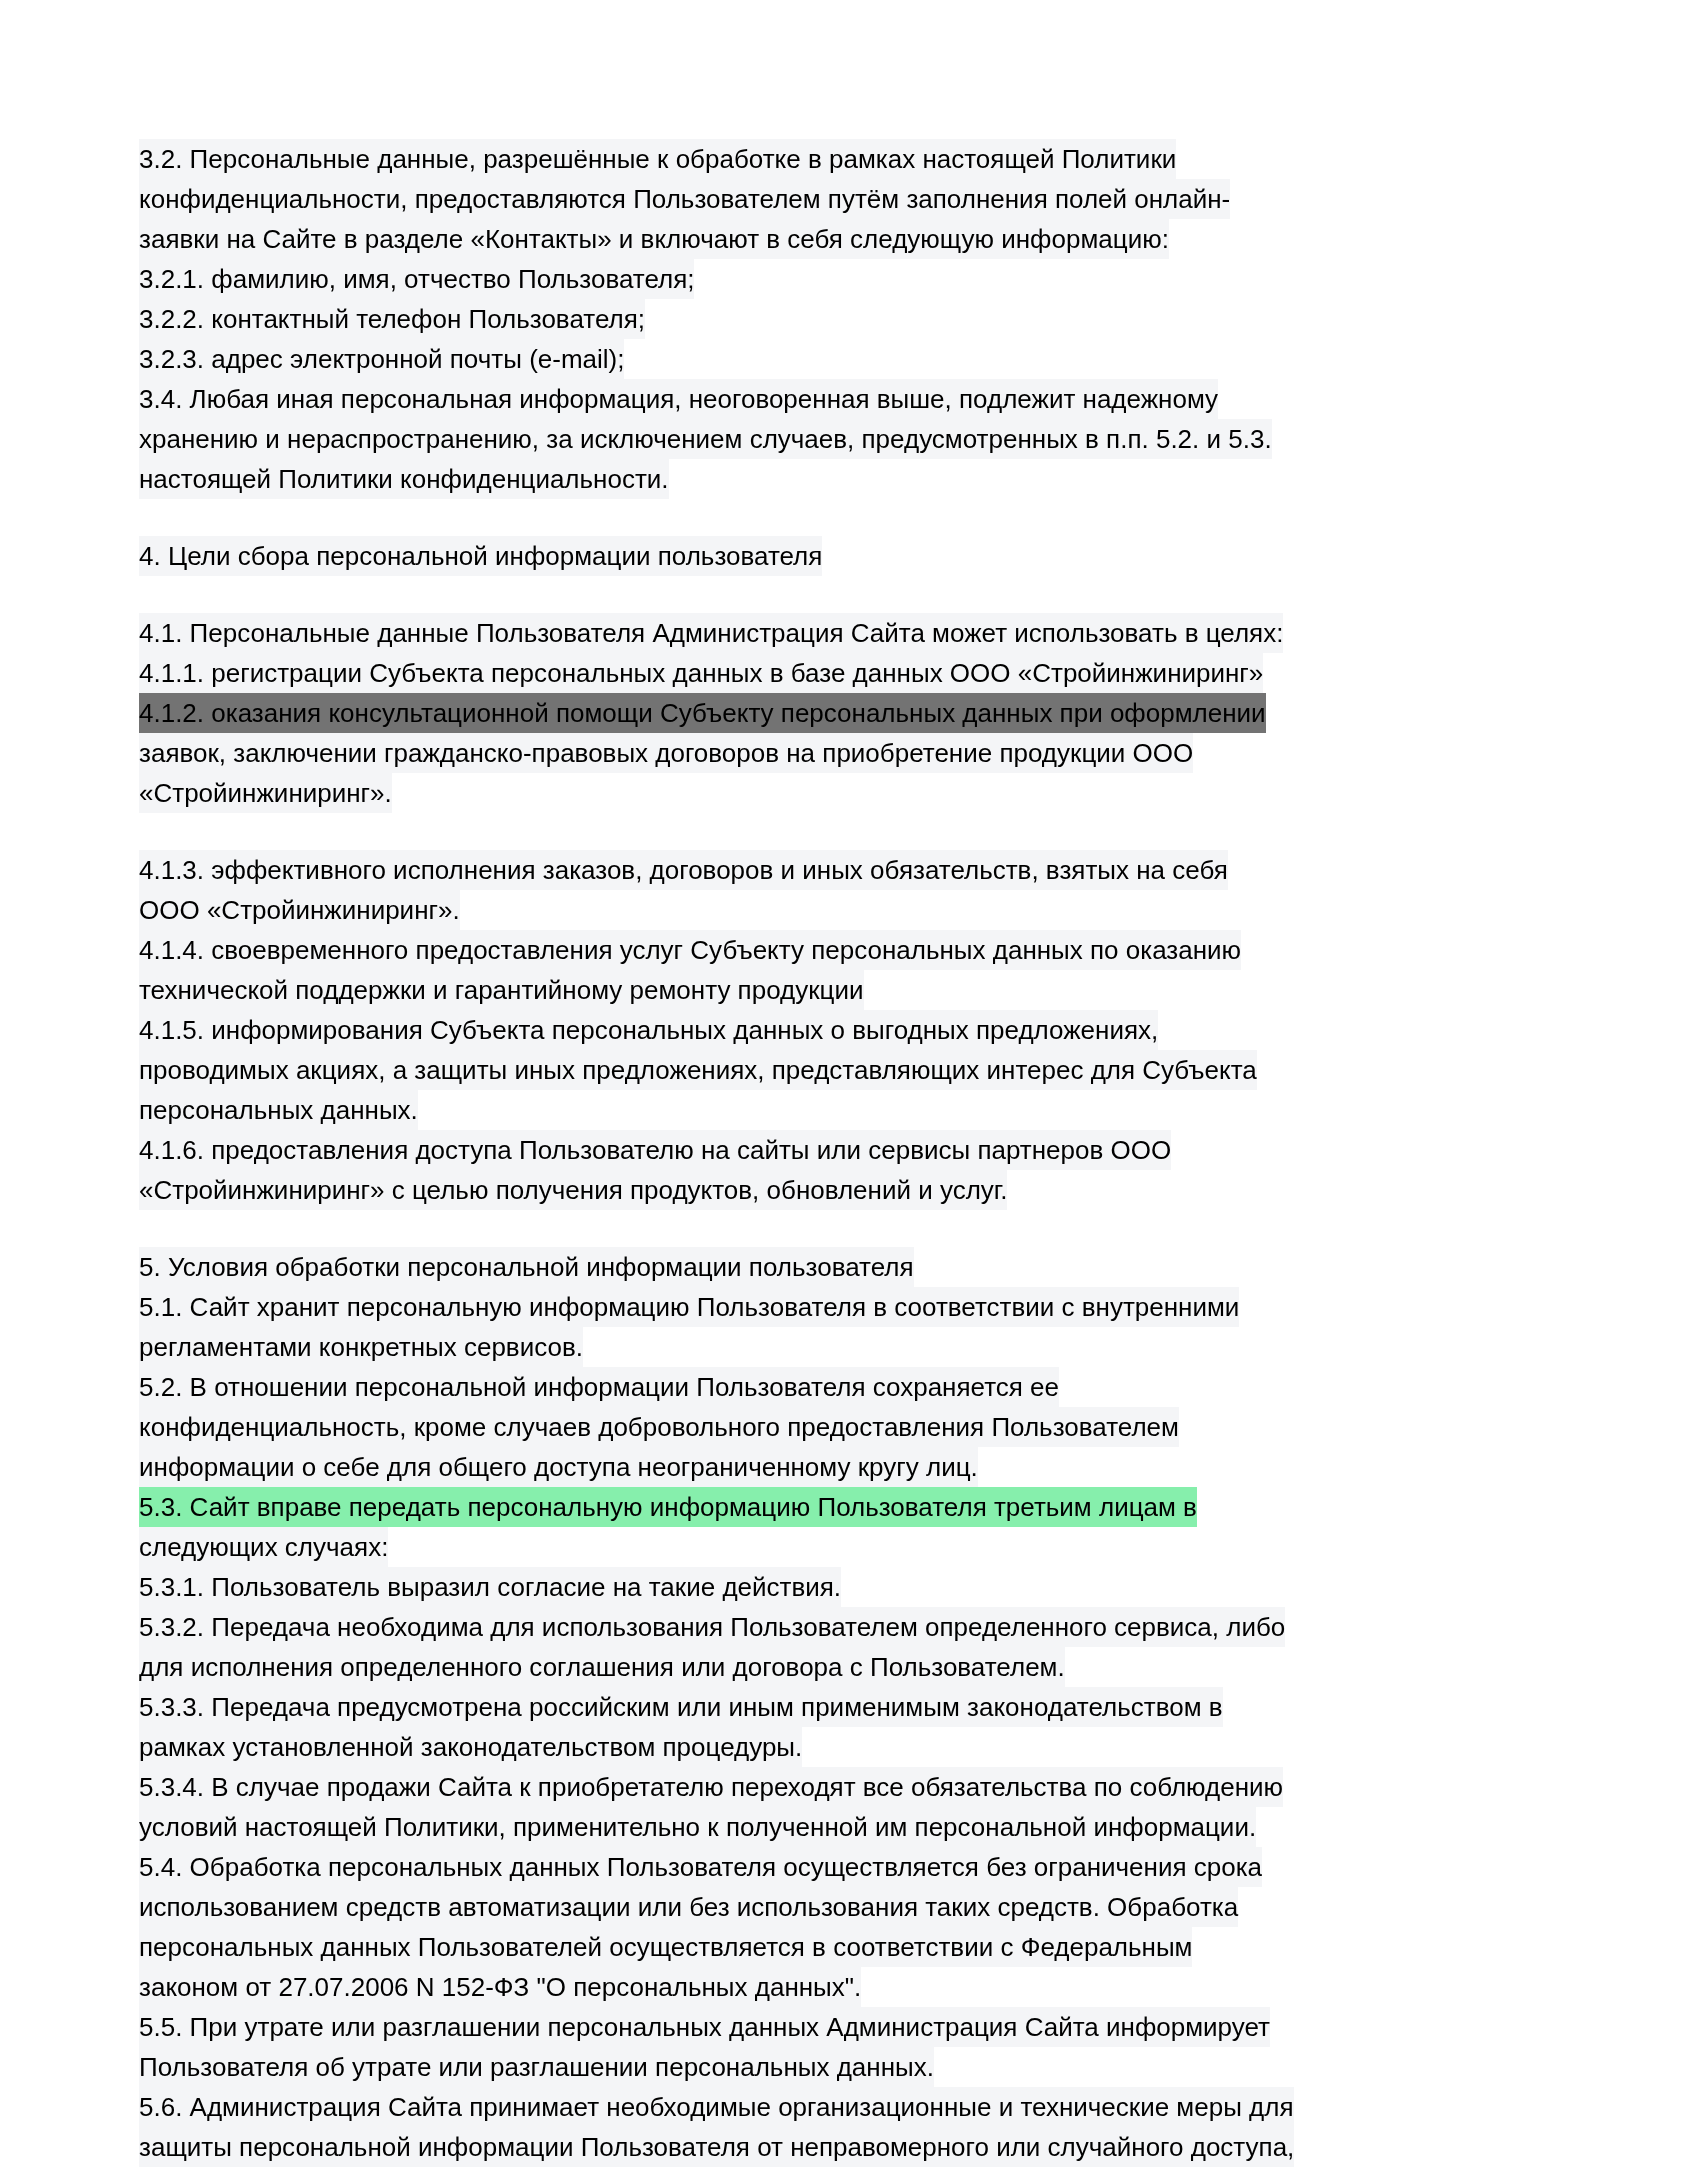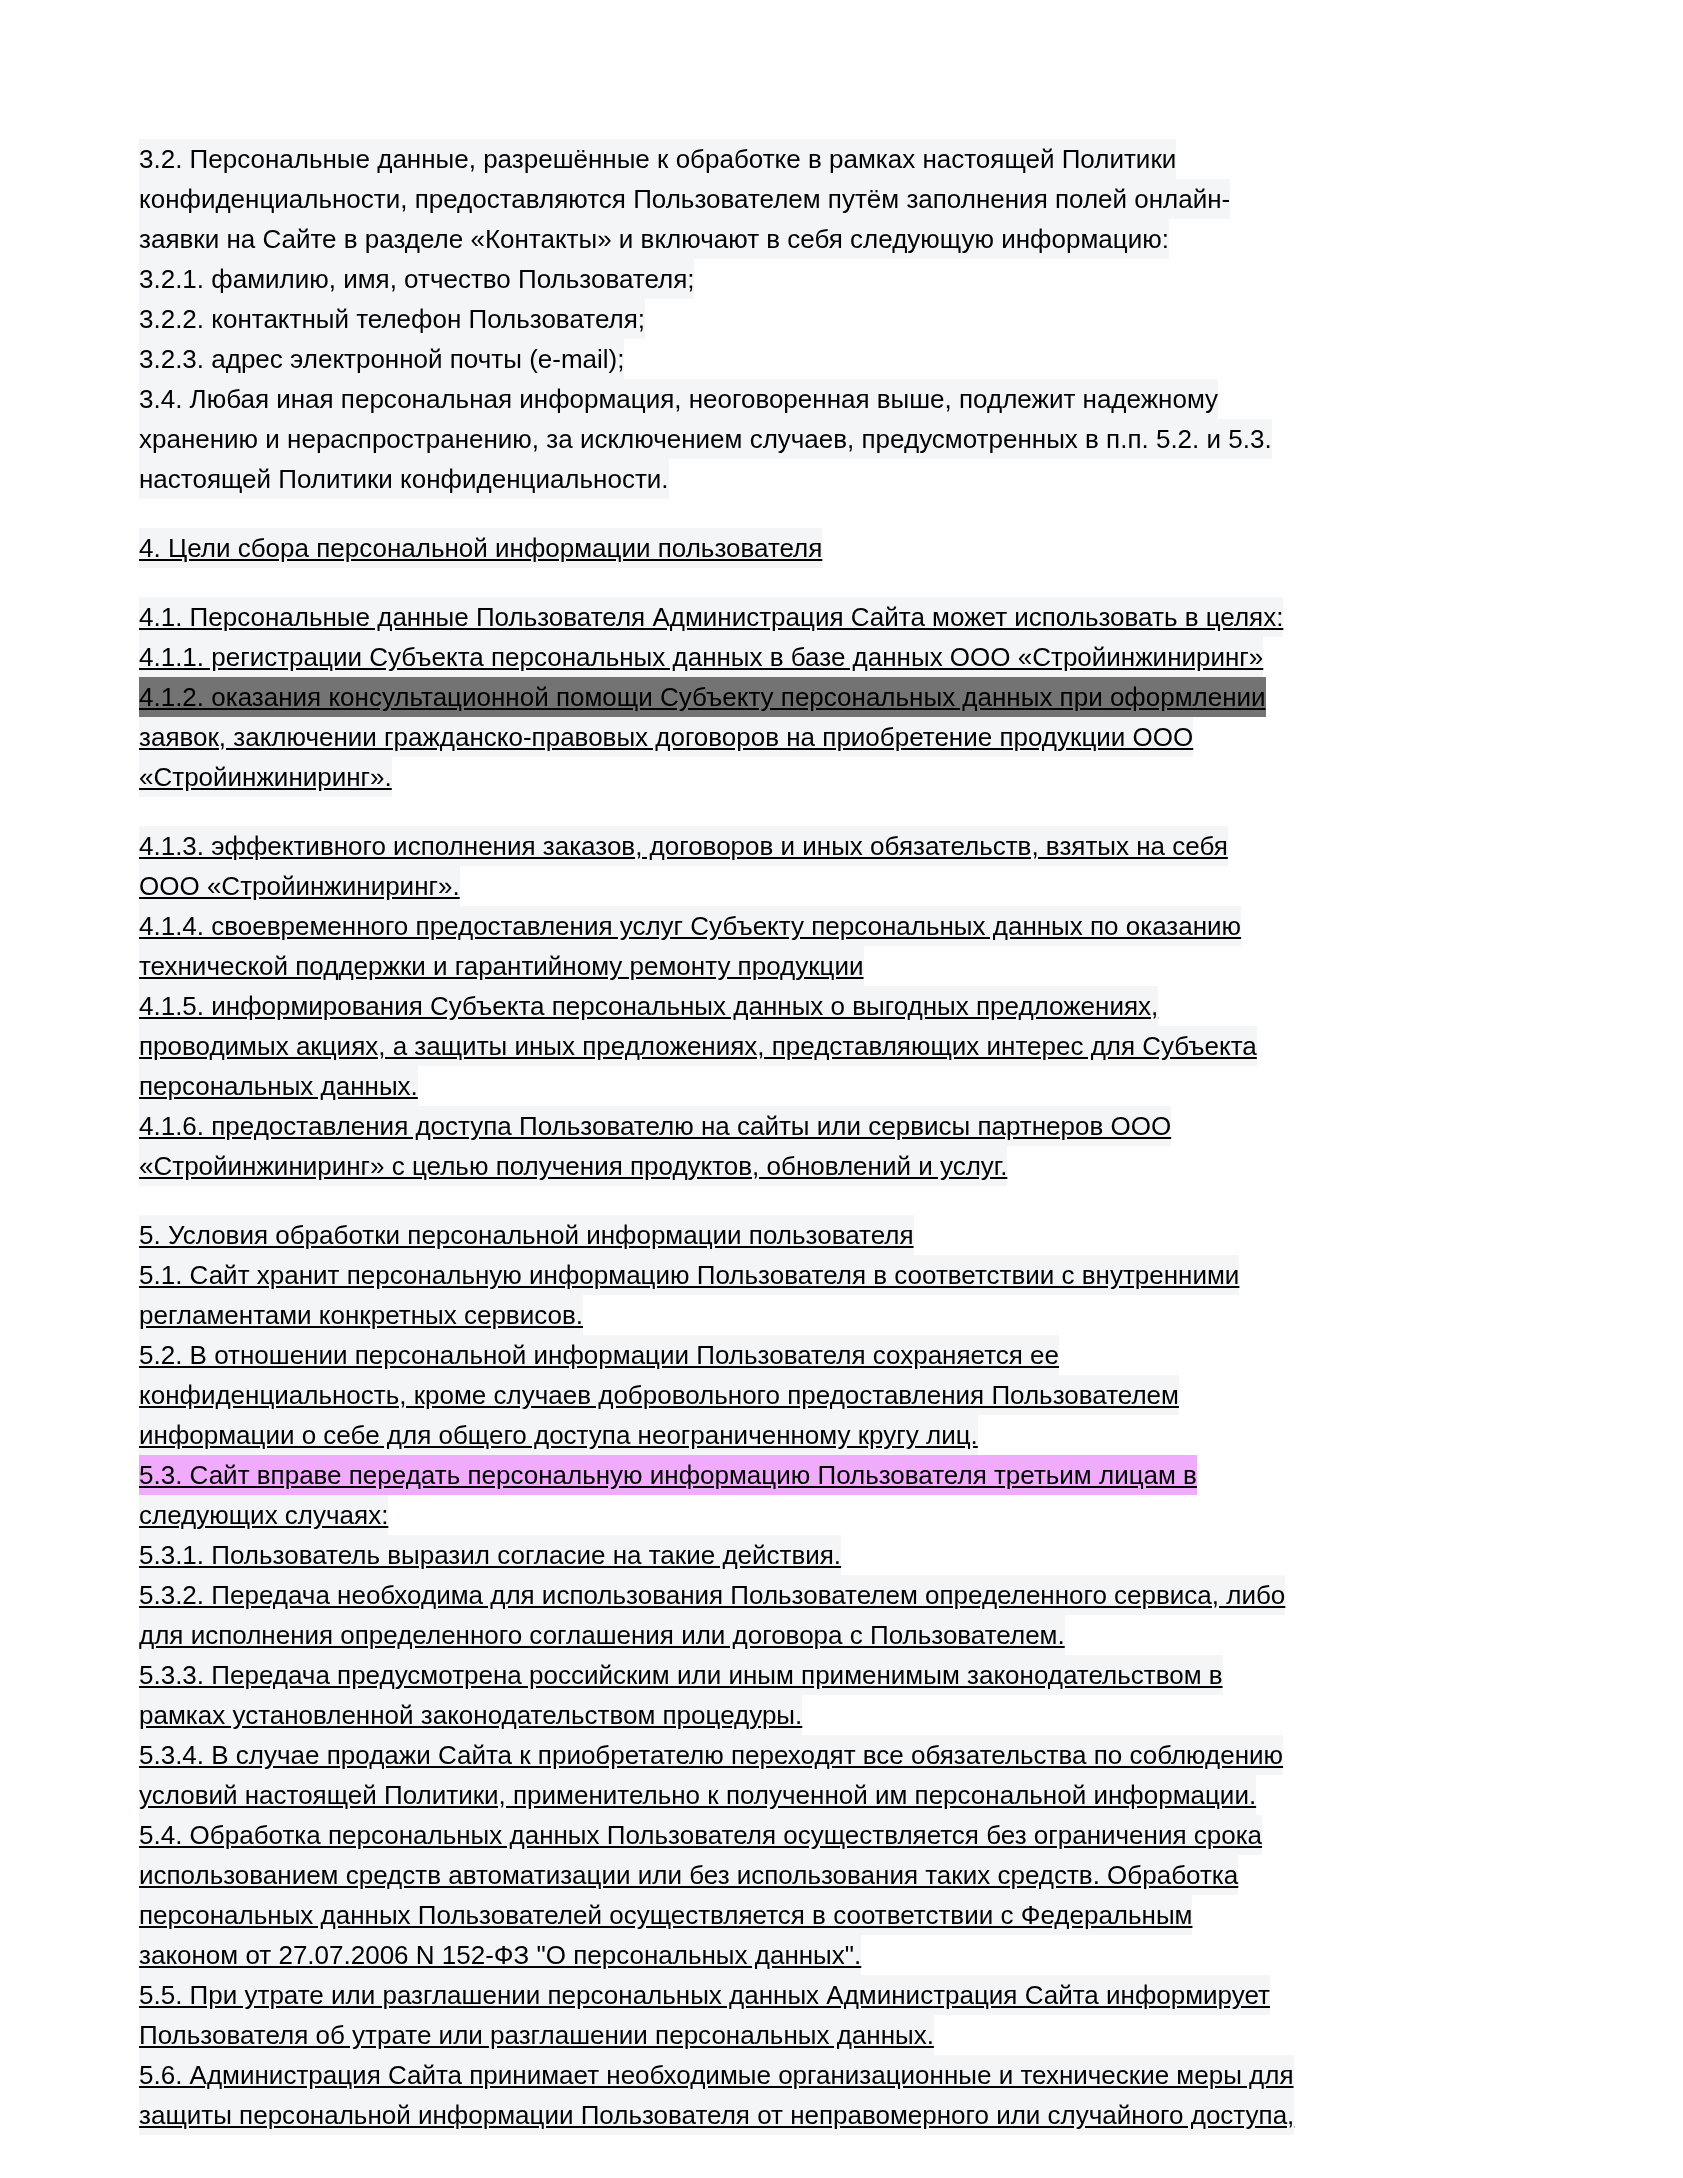--- a/index.html
+++ b/index.html
@@ -28,21 +28,21 @@
     line-height: 40px;
     color: #000000;
   }
   
   .para {
     margin: 0;
     padding: 0;
     max-width: 1386px;
   }
   .para + .para { margin-top: 0; }
-  .para.gap-before { margin-top: 29px; text-decoration: underline; }
+  .para.gap-before { margin-top: 37px; }
 
   
   .para .ln {
     display: block;
     white-space: pre;
     background: #f4f5f7;
     width: fit-content;
     max-width: 100%;
   }
 </style>
@@ -83,21 +83,21 @@
         <span class="ln" style="background: rgb(244, 245, 247);">4.1.6. предоставления доступа Пользователю на сайты или сервисы партнеров ООО</span>
         <span class="ln" style="background: rgb(244, 245, 247);">«Стройинжиниринг» с целью получения продуктов, обновлений и услуг.</span>
       </div>
       <div class="para gap-before">
         <span class="ln" style="background: rgb(244, 245, 247);">5. Условия обработки персональной информации пользователя</span>
         <span class="ln" style="background: rgb(244, 245, 247);">5.1. Сайт хранит персональную информацию Пользователя в соответствии с внутренними</span>
         <span class="ln" style="background: rgb(244, 245, 247);">регламентами конкретных сервисов.</span>
         <span class="ln" style="background: rgb(244, 245, 247);">5.2. В отношении персональной информации Пользователя сохраняется ее</span>
         <span class="ln" style="background: rgb(244, 245, 247);">конфиденциальность, кроме случаев добровольного предоставления Пользователем</span>
         <span class="ln" style="background: rgb(244, 245, 247);">информации о себе для общего доступа неограниченному кругу лиц.</span>
-        <span class="ln" style="background: #f0abfc;">5.3. Сайт вправе передать персональную информацию Пользователя третьим лицам в</span>
+        <span class="ln" style="background: #86efac;">5.3. Сайт вправе передать персональную информацию Пользователя третьим лицам в</span>
         <span class="ln" style="background: rgb(244, 245, 247);">следующих случаях:</span>
         <span class="ln" style="background: rgb(244, 245, 247);">5.3.1. Пользователь выразил согласие на такие действия.</span>
         <span class="ln" style="background: rgb(244, 245, 247);">5.3.2. Передача необходима для использования Пользователем определенного сервиса, либо</span>
         <span class="ln" style="background: rgb(244, 245, 247);">для исполнения определенного соглашения или договора с Пользователем.</span>
         <span class="ln" style="background: rgb(244, 245, 247);">5.3.3. Передача предусмотрена российским или иным применимым законодательством в</span>
         <span class="ln" style="background: rgb(244, 245, 247);">рамках установленной законодательством процедуры.</span>
         <span class="ln" style="background: rgb(244, 245, 247);">5.3.4. В случае продажи Сайта к приобретателю переходят все обязательства по соблюдению</span>
         <span class="ln" style="background: rgb(244, 245, 247);">условий настоящей Политики, применительно к полученной им персональной информации.</span>
         <span class="ln" style="background: rgb(244, 245, 247);">5.4. Обработка персональных данных Пользователя осуществляется без ограничения срока</span>
         <span class="ln" style="background: rgb(244, 245, 247);">использованием средств автоматизации или без использования таких средств. Обработка</span>

